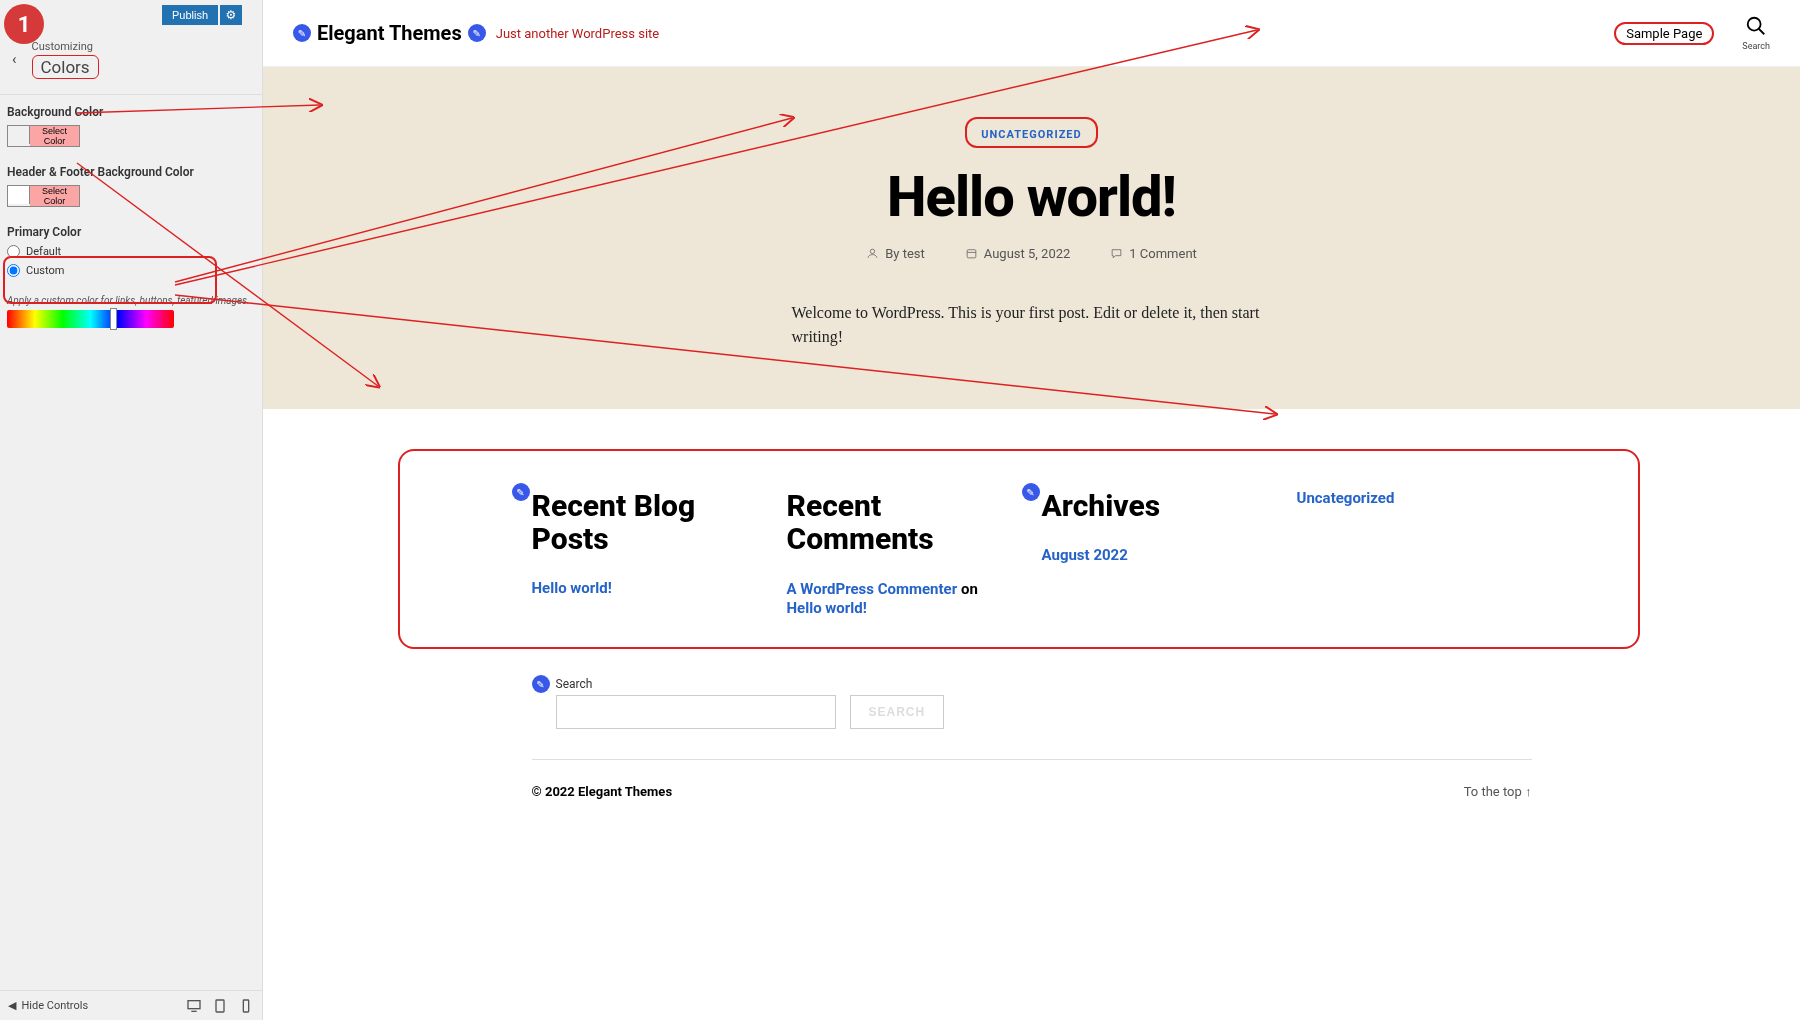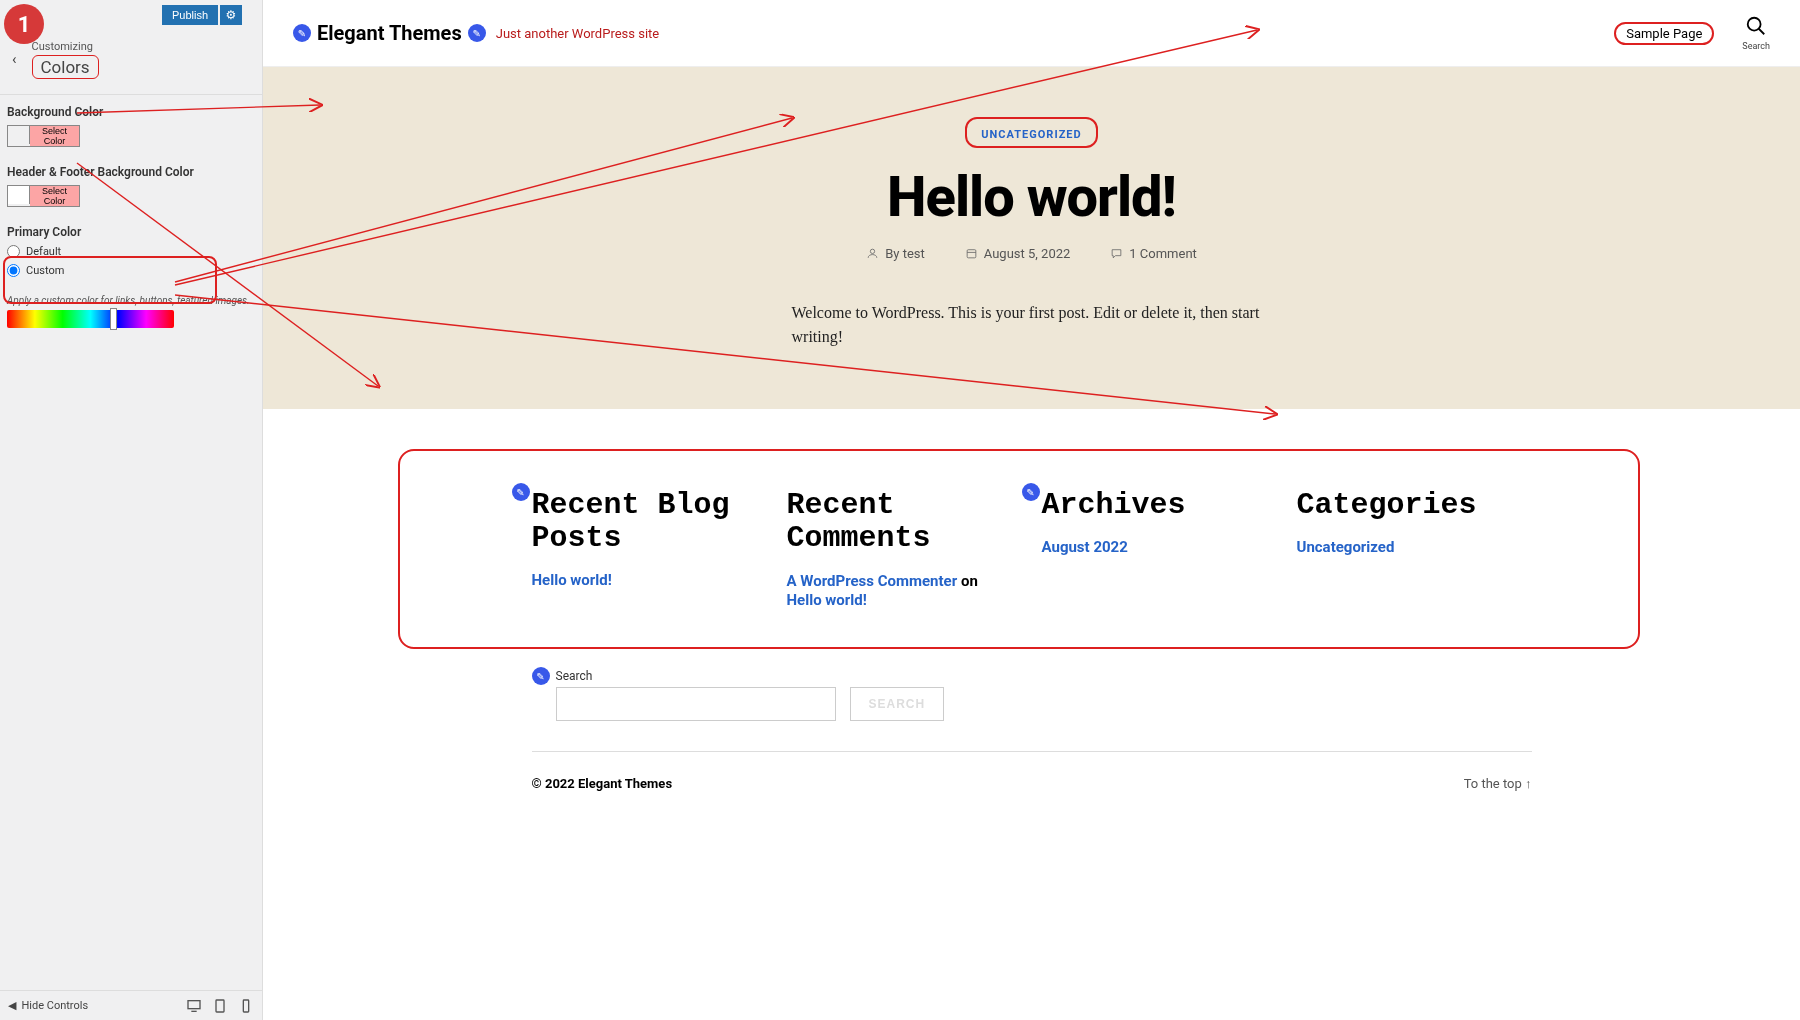--- a/index.html
+++ b/index.html
@@ -51,21 +51,21 @@
 .cat-link { color: #2563c8; font-size: 11px; font-weight: 700; letter-spacing: 1px; }
 .hero-title { font-size: 56px; font-weight: 800; color: #000; margin: 16px 0; letter-spacing: -1px; }
 .meta-row { display: flex; justify-content: center; gap: 40px; font-size: 13px; color: #555; margin-bottom: 40px; }
 .meta-item { display: flex; align-items: center; gap: 6px; }
 .hero-excerpt { font-family: Liberation Serif, serif; font-size: 16px; color: #222; max-width: 480px; margin: 0 auto; line-height: 1.5; text-align: left; }
 
 .widgets { background: #fff; padding: 80px 60px 30px; position: relative; }
 .widgets-annot { position: absolute; border: 2px solid #dd2020; border-radius: 16px; left: 135px; right: 160px; top: 40px; height: 200px; pointer-events: none; }
 .widgets-row { display: flex; gap: 20px; max-width: 1000px; margin: 0 auto 60px; }
 .widget { flex: 1; position: relative; }
-.widget h3 { font-size: 30px; font-weight: 800; color: #000; line-height: 1.1; margin-bottom: 16px; font-family: Liberation Mono, monospace; }
+.widget h3 { font-size: 30px; font-weight: 800; color: #000; line-height: 1.1; margin-bottom: 24px; }
 .widget .link { color: #2563c8; font-weight: 700; font-size: 15px; cursor: pointer; }
 .widget .plain { color: #000; font-weight: 700; font-size: 15px; }
 .w-edit { position: absolute; left: -20px; top: -6px; }
 
 .search-widget-wrap { max-width: 1000px; margin: 0 auto; padding: 0 0 30px; }
 .search-widget { display: flex; align-items: flex-start; gap: 4px; }
 .search-widget-label { font-size: 12px; color: #333; margin-bottom: 4px; }
 .search-input { width: 280px; height: 34px; border: 1px solid #ccc; background: #fff; }
 .search-submit { border: 1px solid #ccc; background: #fff; color: #ddd; font-size: 12px; font-weight: 700; letter-spacing: 1px; padding: 9px 18px; margin-left: 10px; cursor: pointer; }
 
@@ -225,21 +225,20 @@
           </div>
         </div>
         <div class="widget">
           <span class="edit-badge w-edit">
               <span>✎</span>
             </span>
           <h3>Archives</h3>
           <div class="link">August 2022</div>
         </div>
         <div class="widget">
-          <h3>Categories</h3>
           <div class="link">Uncategorized</div>
         </div>
       </div>
 
       <div class="search-widget-wrap">
         <div style="display:flex;align-items:flex-start;gap:6px;">
           <span class="edit-badge" style="margin-top:-2px;">
               <span>✎</span>
             </span>
           <div>

